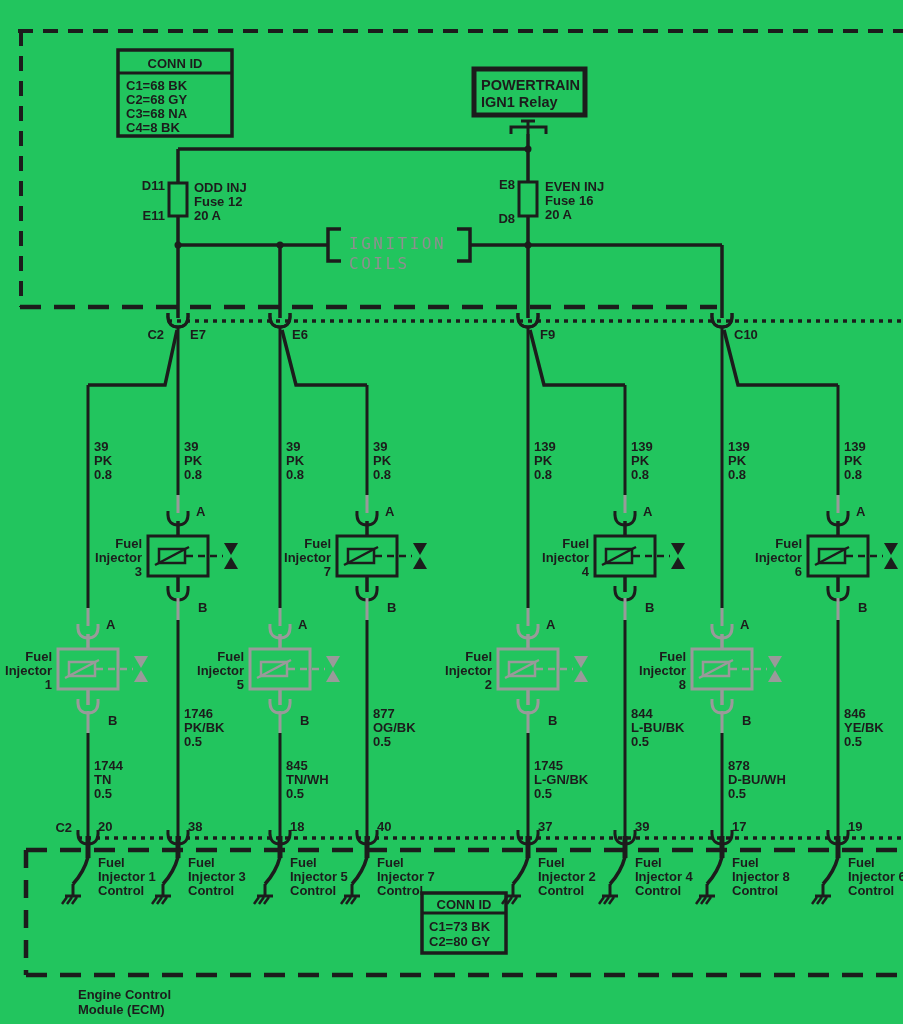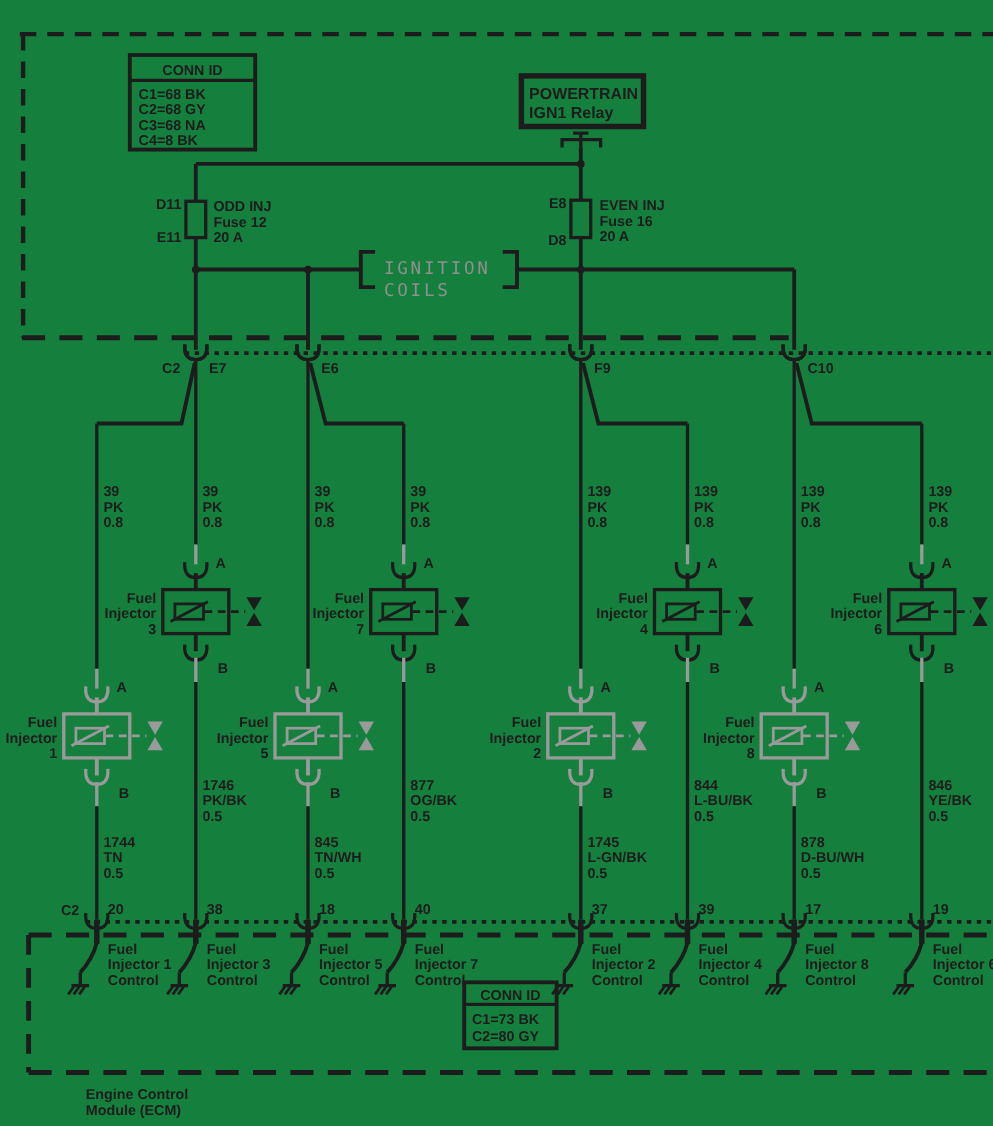--- a/index.html
+++ b/index.html
@@ -1,16 +1,16 @@
 <!DOCTYPE html>
 <html><head>
 <meta charset="utf-8">
 <style>
   html,body{margin:0;padding:0;background:#ffffff;}
-  #stage{position:relative;width:903px;height:1024px;background:#15803d;overflow:hidden;
+  #stage{position:relative;width:903px;height:1024px;background:#22c55e;overflow:hidden;
          font-family:"Liberation Sans",sans-serif;}
   svg{position:absolute;left:0;top:0;}
   svg text{font-family:"Liberation Sans",sans-serif;font-weight:bold;font-size:13px;fill:#1c1c1c;}
   svg text.big{font-size:14.5px;}
   svg text.mono{font-family:"DejaVu Sans Mono",monospace;font-weight:normal;font-size:16px;
                 letter-spacing:2.5px;fill:#8f8f8f;}
 </style>
 </head>
 <body>
 

